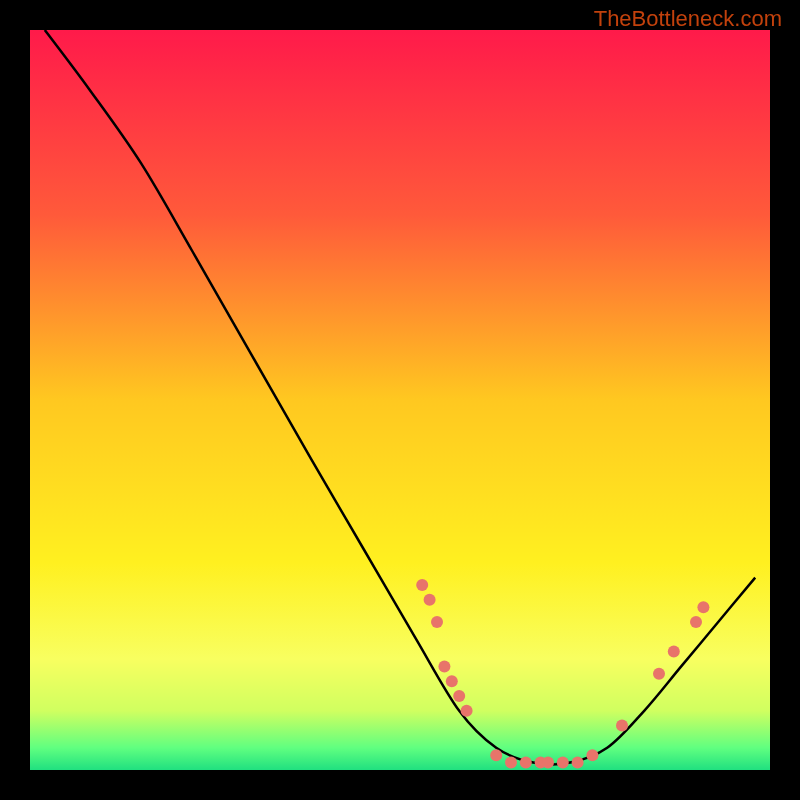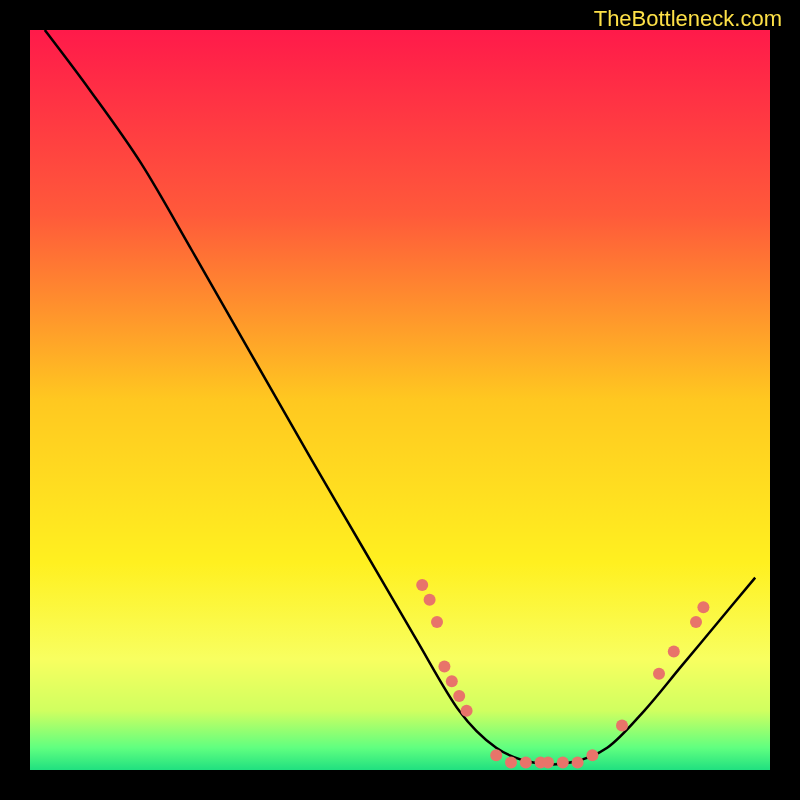--- a/index.html
+++ b/index.html
@@ -1,17 +1,17 @@
 <!DOCTYPE html>
 <html><head>
 <meta charset="utf-8">
 <style>
   * { margin: 0; padding: 0; box-sizing: border-box; }
   body { width: 800px; height: 800px; background: #000; position: relative; font-family: Arial, sans-serif; }
-  .watermark { position: absolute; top: 6px; right: 18px; color: #fde047; font-size: 22px; font-weight: normal; z-index: 10; }
+  .watermark { position: absolute; top: 6px; right: 18px; color: #c2410c; font-size: 22px; font-weight: normal; z-index: 10; }
   .chart-container { position: absolute; top: 30px; left: 30px; width: 740px; height: 740px; }
   .plot-area { position: absolute; top: 0; left: 0; width: 740px; height: 740px; }
   svg { display: block; }
 </style>
 </head>
 <body>
 
 <div class="watermark">TheBottleneck.com</div>
 
 <div class="chart-container">

